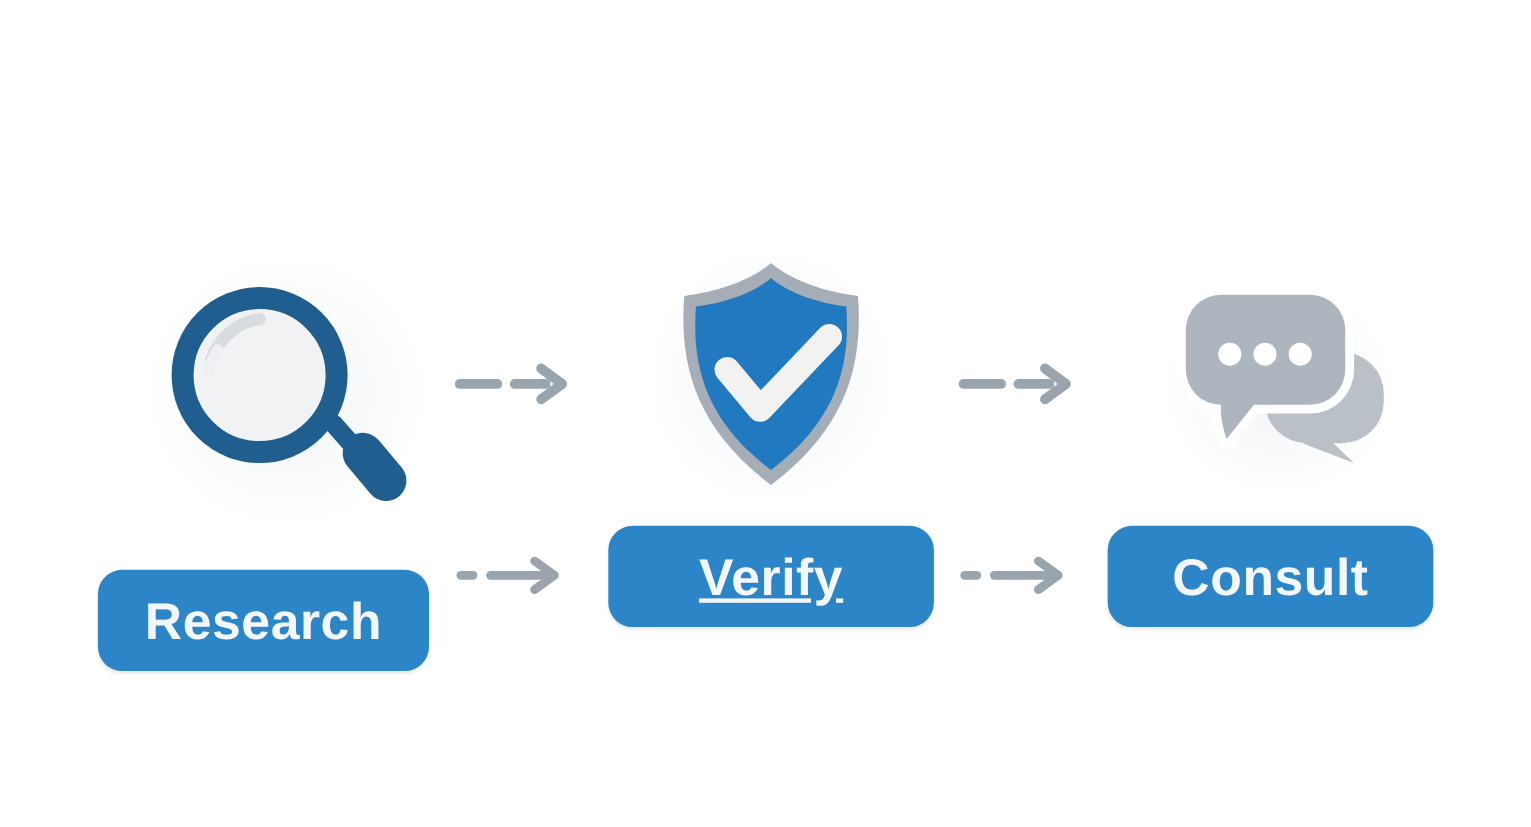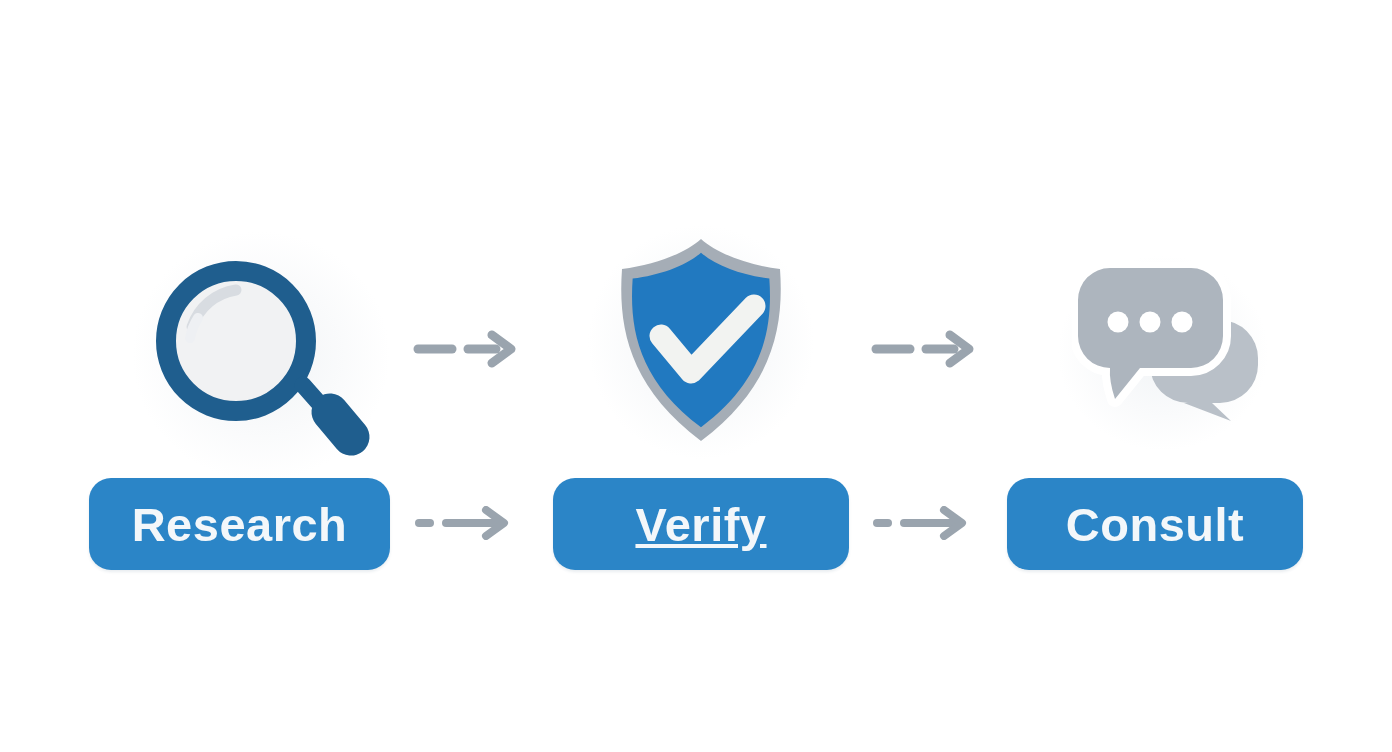--- a/index.html
+++ b/index.html
@@ -18,21 +18,21 @@
   .btn{
     position:absolute;top:478px;height:92px;
     background:var(--button-blue,#2b85c7);
     border-radius:22px;
     display:flex;align-items:center;justify-content:center;
     color:var(--button-text,#f3f7fa);
     font-size:47px;font-weight:600;letter-spacing:.5px;
     box-shadow:0 2px 3px rgba(40,80,110,.10);
     cursor:pointer;user-select:none;
   }
-  .btn-research{left:89px;width:301px;}
+  .btn-research{left:89px;width:301px;margin-top:40px;}
   .btn-verify{left:553px;width:296px;text-decoration:underline;}
   .btn-consult{left:1007px;width:296px;}
   .s-magblue{stroke:var(--magnifier-blue,#1f5e8e);}
   .f-lens{fill:var(--lens-fill,#f1f2f3);}
   .s-hl{stroke:var(--lens-highlight,#d8dce1);}
   .s-hl2{stroke:var(--lens-highlight-bright,#eef0f3);}
   .f-shieldgray{fill:var(--shield-border,#a5adb6);}
   .f-shieldblue{fill:var(--shield-blue,#2179c0);}
   .s-check{stroke:var(--check-color,#f2f3f1);}
   .f-bubmain{fill:var(--bubble-main,#adb5be);}

